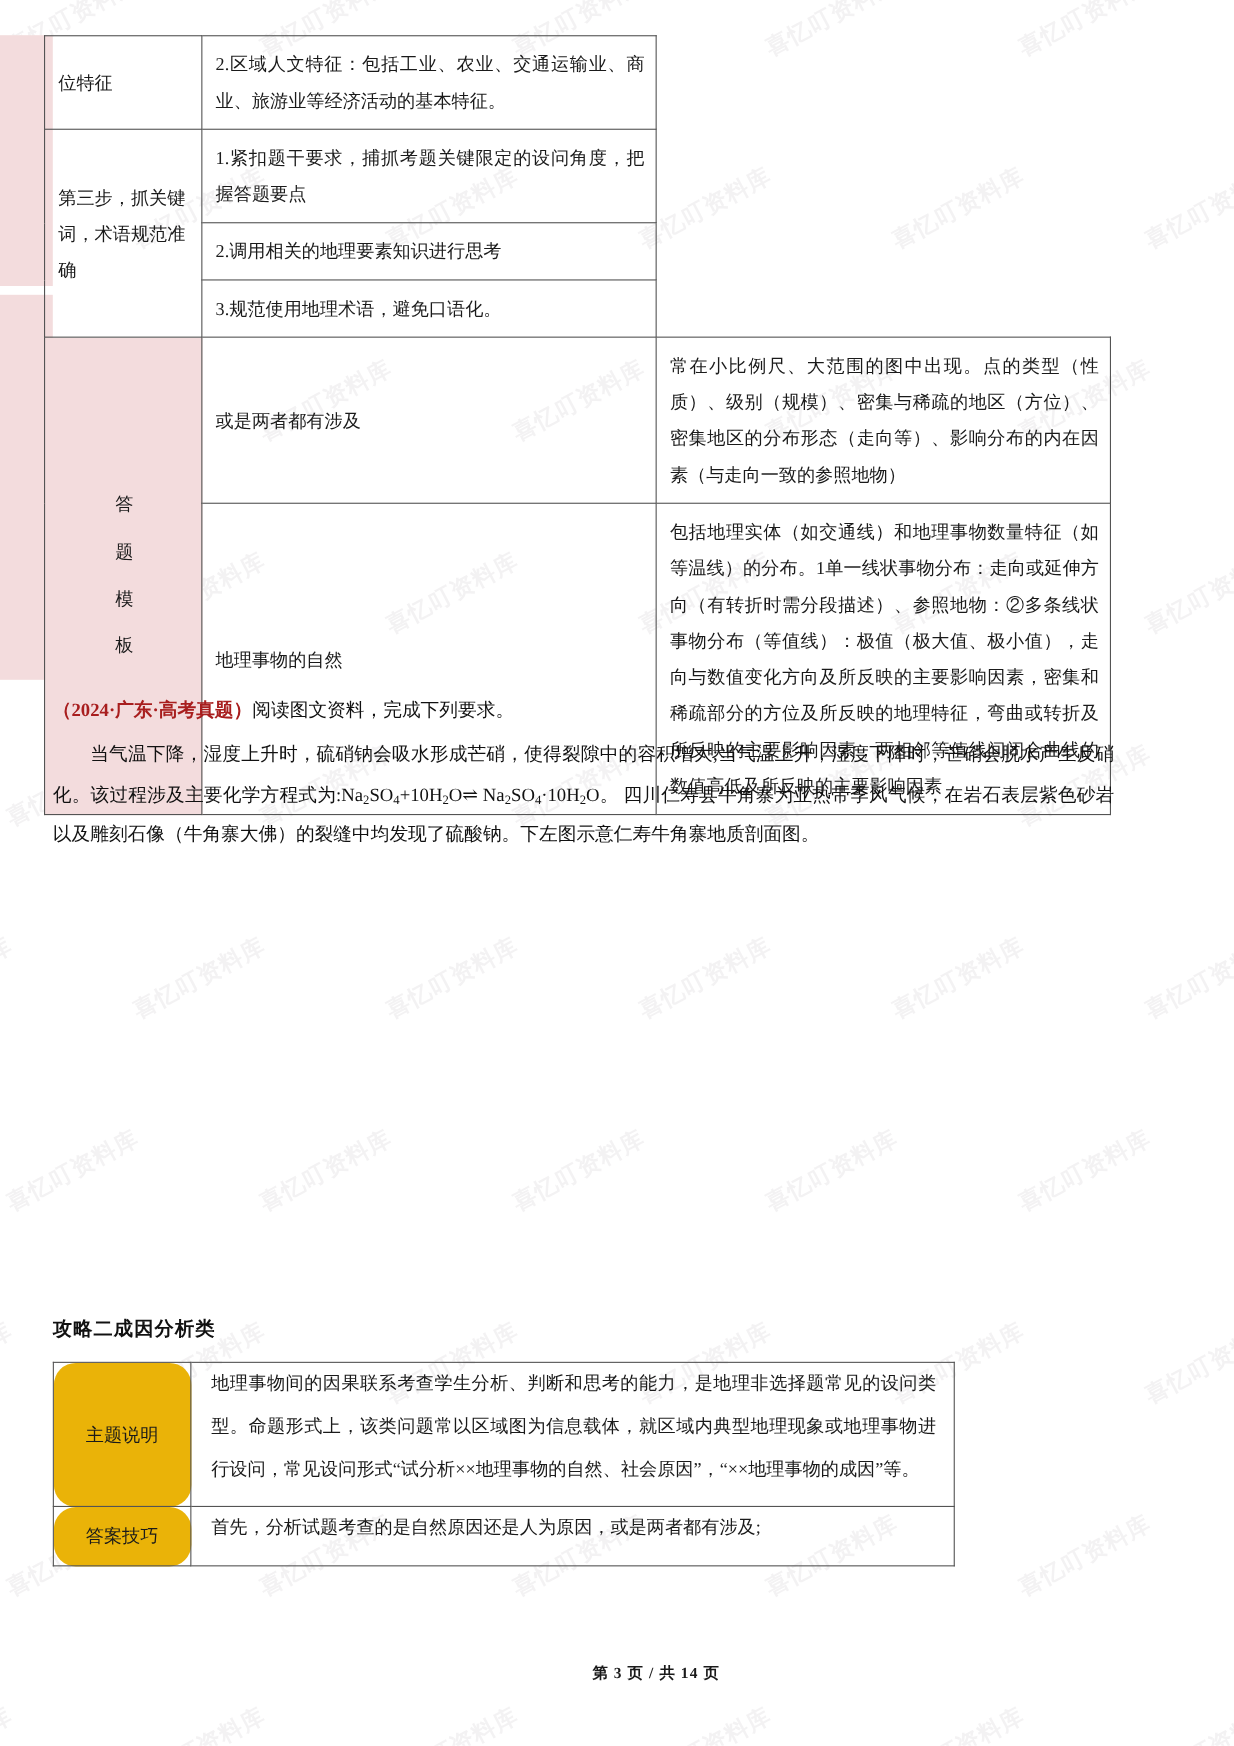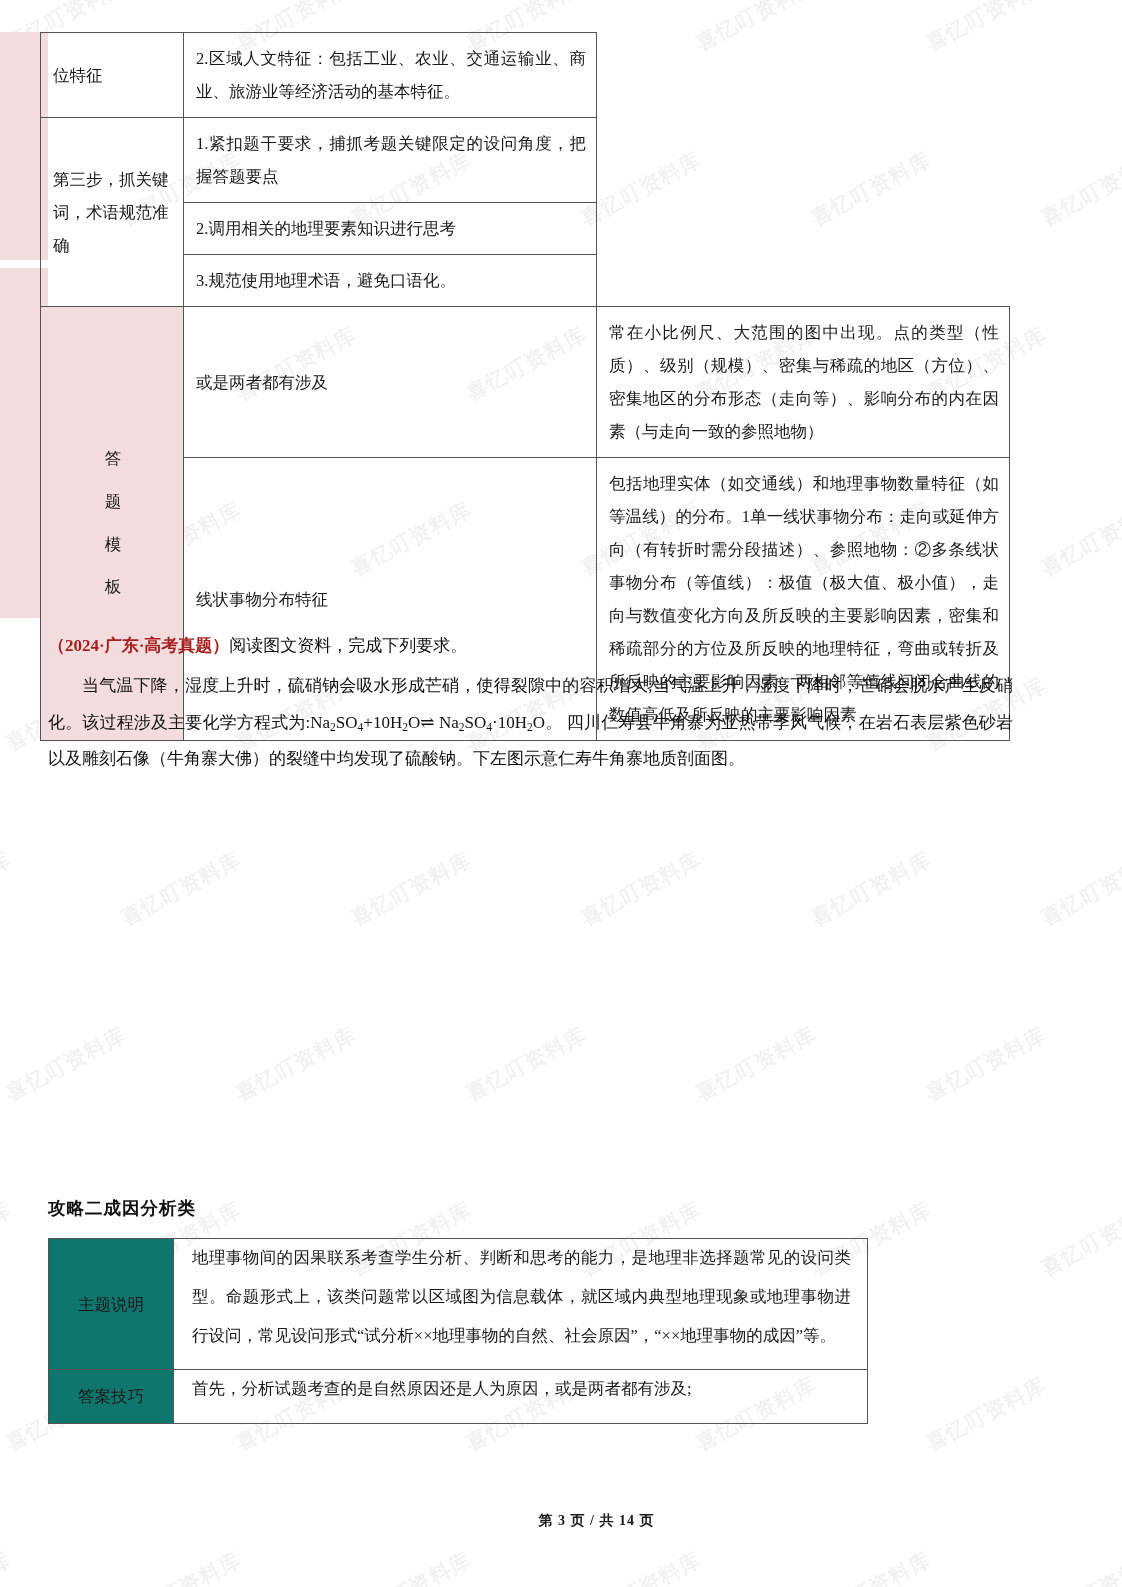--- a/index.html
+++ b/index.html
@@ -51,22 +51,23 @@
     font-size: 16.5px;
   }
   table.doc-table td {
     border: 1px solid #545454;
     vertical-align: middle;
     padding: 9px 10px 9px 12px;
     line-height: 2.0;
     color: #1a1a1a;
   }
   td.pink {
-    background: #0f766e;
+    background: #eab308;
     border-color: #8d8d8d;
+    border-radius: 20px;
   }
   td.vertical-head {
     background: #f3dcdd;
     text-align: center;
     padding: 6px 4px;
     font-size: 16.5px;
     line-height: 1.75;
     word-break: break-all;
     width: 26px;
   }
@@ -277,21 +278,21 @@
           <td class="vertical-head" rowspan="2">
               <div style="line-height: 2.6;">答</div>
               <div style="line-height: 2.6;">题</div>
               <div style="line-height: 2.6;">模</div>
               <div style="line-height: 2.6;">板</div>
             </td>
           <td class="rowlabel">或是两者都有涉及</td>
           <td class="body-cell">常在小比例尺、大范围的图中出现。点的类型（性质）、级别（规模）、密集与稀疏的地区（方位）、密集地区的分布形态（走向等）、影响分布的内在因素（与走向一致的参照地物）</td>
         </tr>
         <tr>
-          <td class="rowlabel">线状事物分布特征</td>
+          <td class="rowlabel">地理事物的自然</td>
           <td class="body-cell">包括地理实体（如交通线）和地理事物数量特征（如等温线）的分布。1单一线状事物分布：走向或延伸方向（有转折时需分段描述）、参照地物：②多条线状事物分布（等值线）：极值（极大值、极小值），走向与数值变化方向及所反映的主要影响因素，密集和稀疏部分的方位及所反映的地理特征，弯曲或转折及所反映的主要影响因素，两相邻等值线间闭合曲线的数值高低及所反映的主要影响因素</td>
         </tr>
       </tbody>
     </table>
   </div>
 
   <div class="para" id="source-line">
     <span class="darkred-bold">（2024·广东·高考真题）</span><span>阅读图文资料，完成下列要求。</span>
   </div>
 

